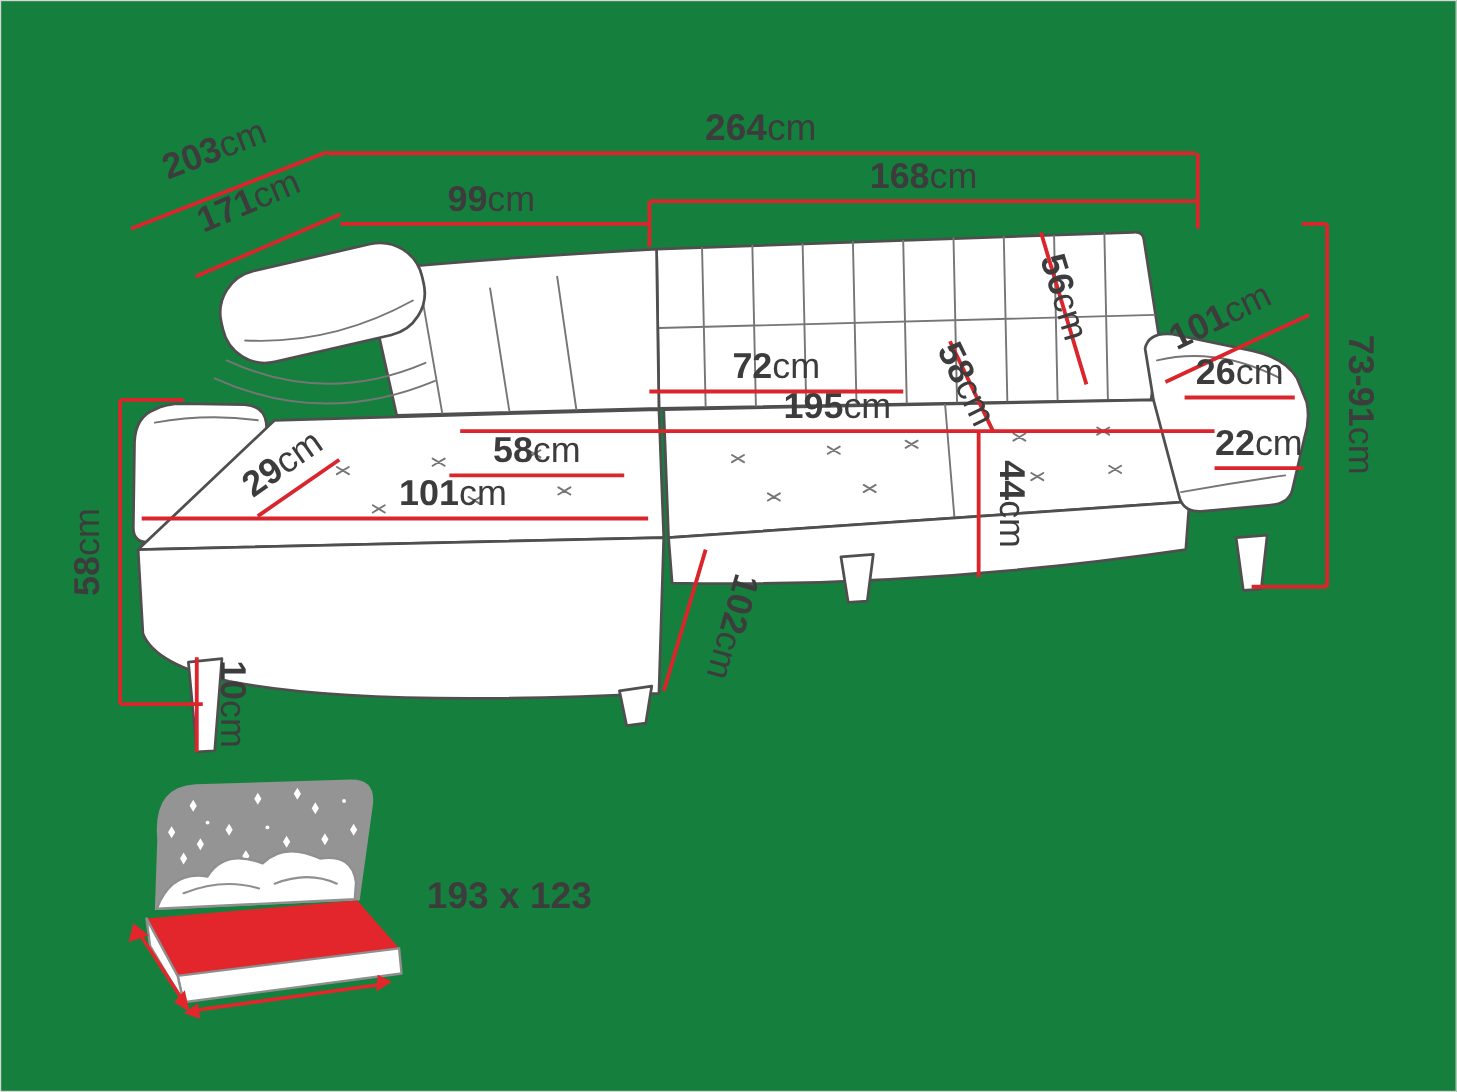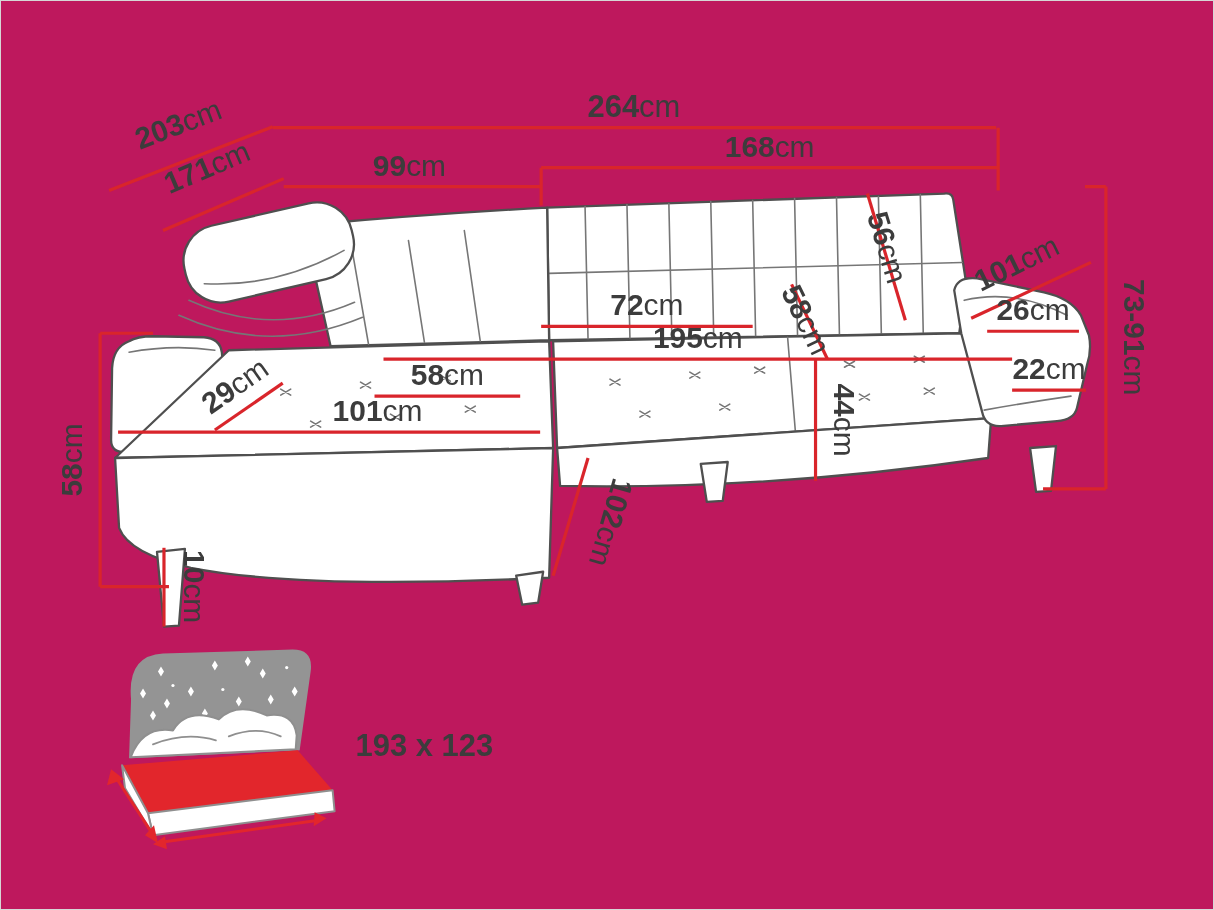--- a/index.html
+++ b/index.html
@@ -1,18 +1,18 @@
 <!DOCTYPE html>
 <html style="--dimension: #d9252b; --outline: #4f4f4f; --text: #3c3c3c; --bed-gray: #949494; --bed-red: #e2262c;"><head>
 <meta charset="utf-8">
 <style>
   html,body{margin:0;padding:0;background:#fff;}
   .page{
     width:1214px;height:910px;position:relative;box-sizing:border-box;
-    border:1px solid #d6d6d6;background:#be185d;
+    border:1px solid #d6d6d6;background:#15803d;
     font-family:"Liberation Sans", sans-serif;
   }
   svg{display:block;width:100%;height:100%;}
   
   .sofa path,.sofa rect{stroke:var(--outline,#4f4f4f);stroke-width:2.3;fill:none;
     stroke-linecap:round;stroke-linejoin:round;}
   .sofa .fillw{fill:#ffffff;}
   .sofa .detail{stroke:#767676;stroke-width:1.6;}
   
   .dims path{stroke:var(--dimension,#d9252b);stroke-width:3.2;fill:none;stroke-linecap:butt;}

